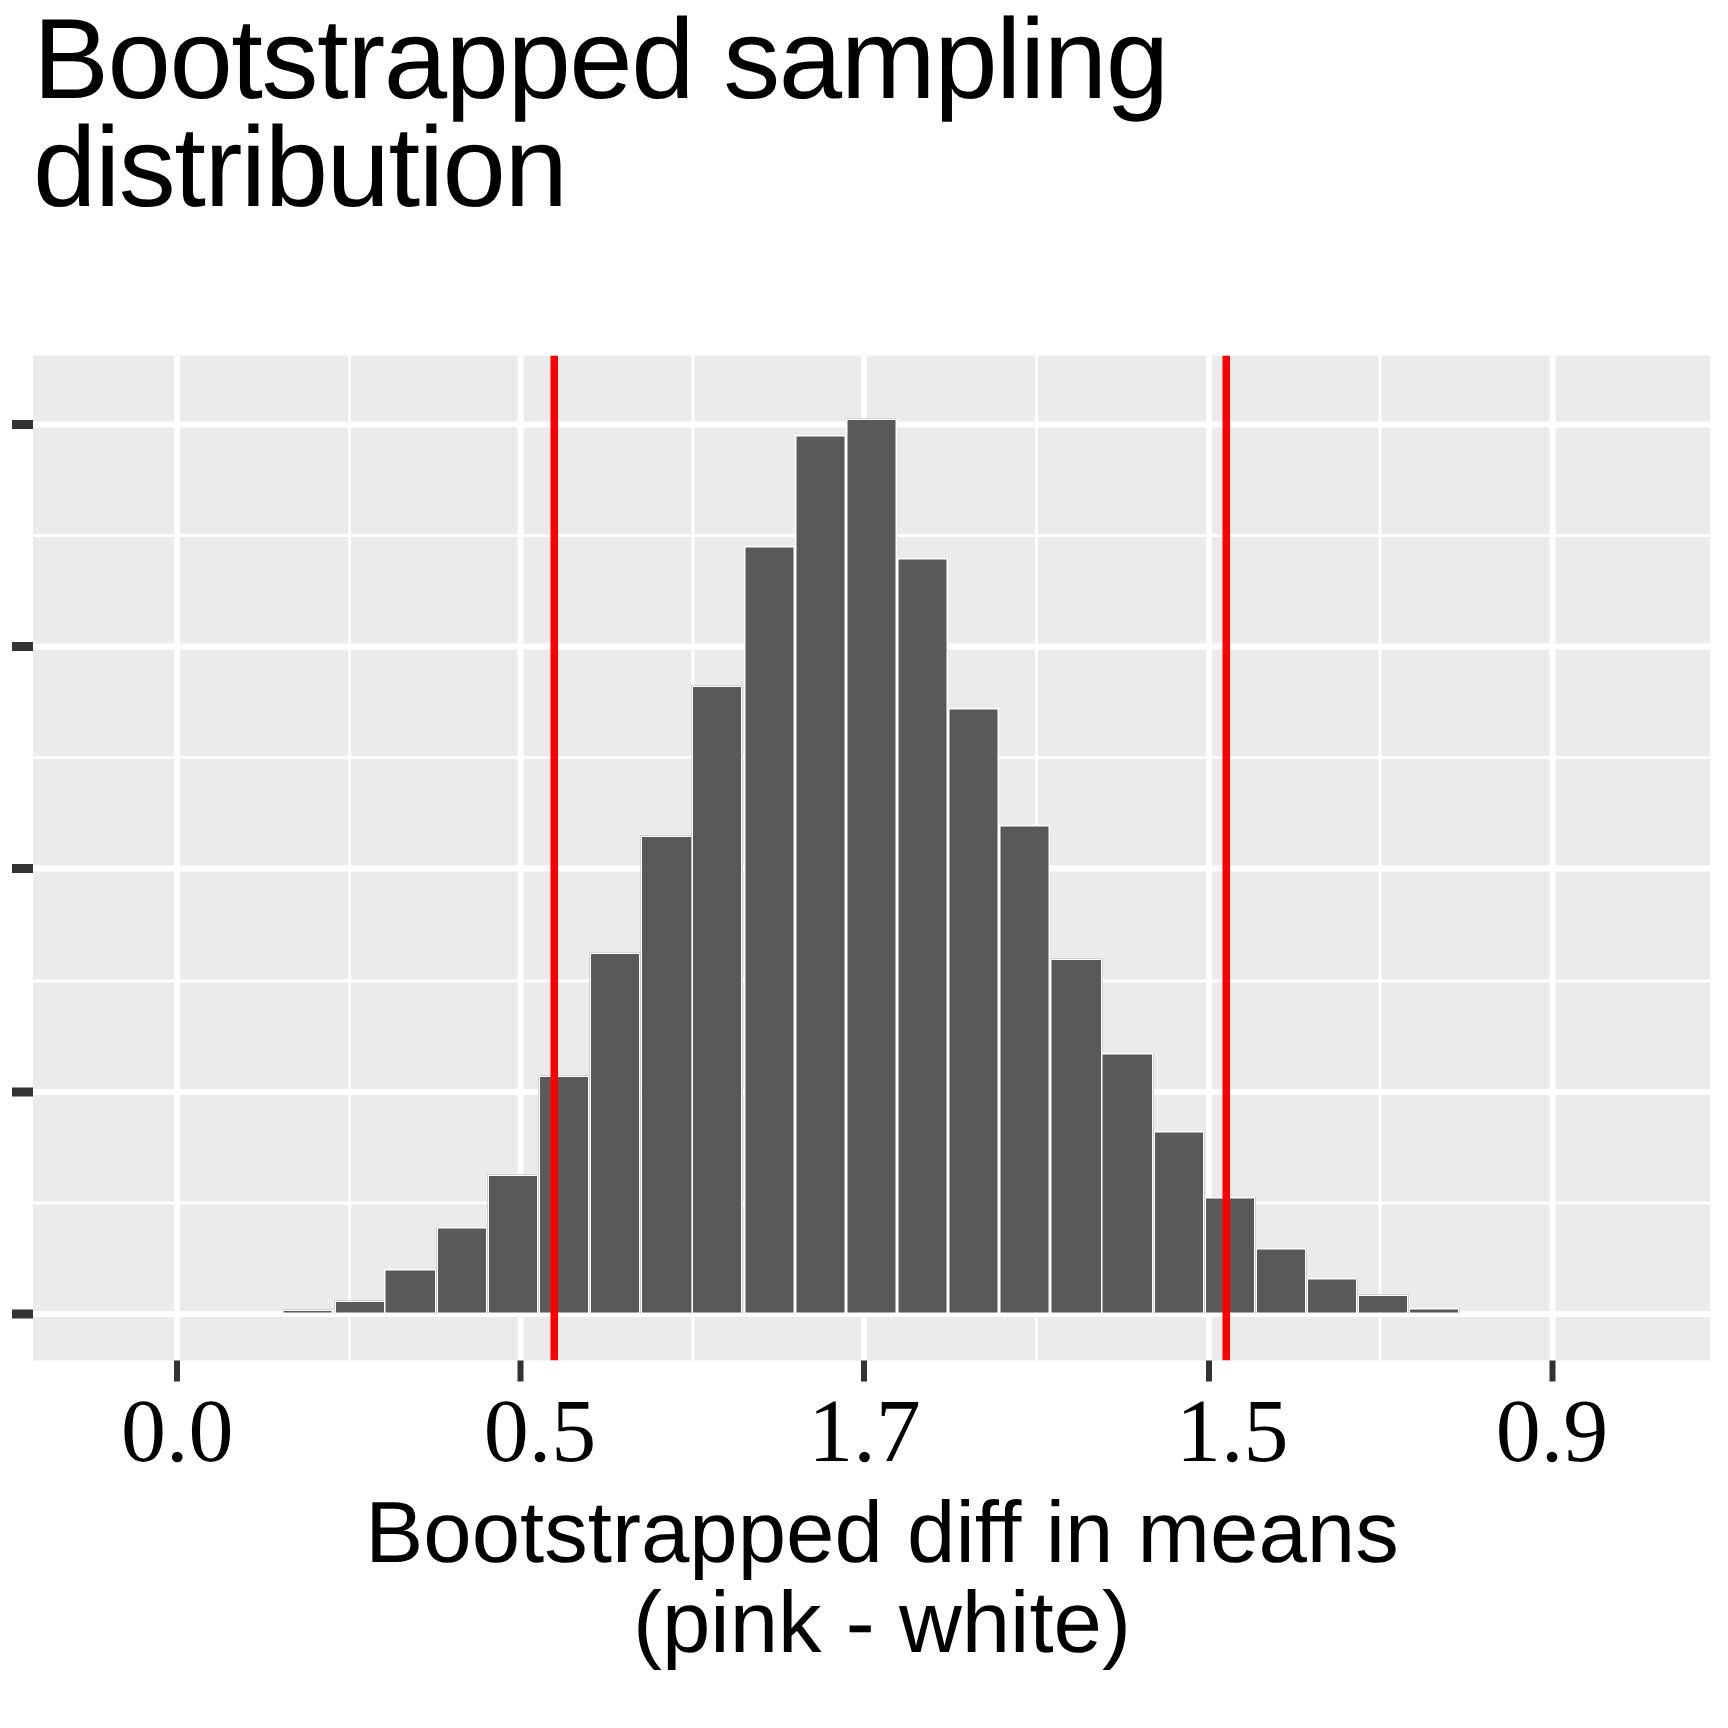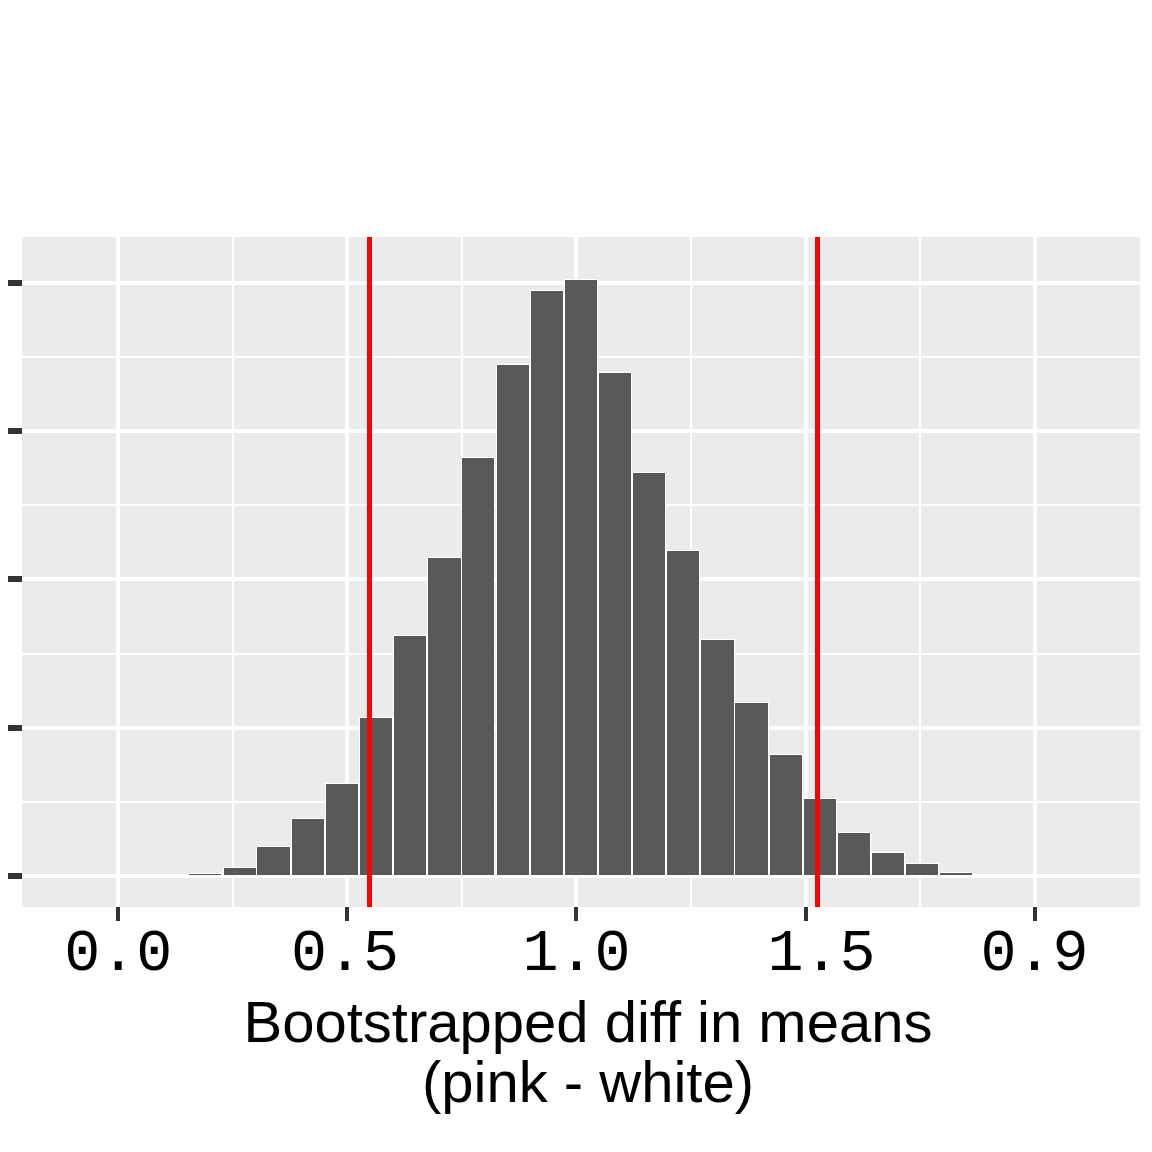--- a/index.html
+++ b/index.html
@@ -100,41 +100,43 @@
     height: 14px;
     background: #333333;
   }
   .xticklabel {
     position: absolute;
     top: 920px;
     font-size: 60px;
     color: #000000;
     transform: translateX(-50%);
     white-space: nowrap;
-    font-family: Liberation Mono, monospace;
+    font-family: Liberation Serif, serif;
   }
   #xaxis-title {
     position: absolute;
     left: 0;
     top: 992px;
     width: 1152px;
     text-align: center;
     font-size: 58px;
     line-height: 1.03;
     color: #000000;
     white-space: pre-line;
     font-family: "Liberation Sans", sans-serif;
     padding-left: 12px;
   }
 </style>
 </head>
 <body>
 
 <div id="figure">
 
+  <div id="plot-title">Bootstrapped sampling
+distribution</div>
 
   <div id="panel">
       <div class="grid-major" style="bottom: 29px;"></div>
       <div class="grid-major" style="bottom: 177.293px;"></div>
       <div class="grid-major" style="bottom: 325.585px;"></div>
       <div class="grid-major" style="bottom: 473.878px;"></div>
       <div class="grid-major" style="bottom: 622.171px;"></div>
       <div class="grid-minor" style="bottom: 104.146px;"></div>
       <div class="grid-minor" style="bottom: 252.439px;"></div>
       <div class="grid-minor" style="bottom: 400.732px;"></div>
@@ -177,23 +179,23 @@
 
   <div id="axes-layer">
       <div class="ytick" style="top: 873px;"></div>
       <div class="ytick" style="top: 724.707px;"></div>
       <div class="ytick" style="top: 576.415px;"></div>
       <div class="ytick" style="top: 428.122px;"></div>
       <div class="ytick" style="top: 279.829px;"></div>
       <div class="xtick" style="left: 116.221px;"></div>
       <div class="xticklabel" style="left: 118.221px;">0.0</div>
       <div class="xtick" style="left: 345.32px;"></div>
-      <div class="xticklabel" style="left: 345px;">0.5</div>
+      <div class="xticklabel" style="left: 360px;">0.5</div>
       <div class="xtick" style="left: 574.418px;"></div>
-      <div class="xticklabel" style="left: 576.418px;">1.0</div>
+      <div class="xticklabel" style="left: 576.418px;">1.7</div>
       <div class="xtick" style="left: 803.516px;"></div>
       <div class="xticklabel" style="left: 805.516px; margin-left: 16px;">1.5</div>
       <div class="xtick" style="left: 1032.61px;"></div>
       <div class="xticklabel" style="left: 1034.61px;">0.9</div>
     </div>
 
   <div id="xaxis-title">Bootstrapped diff in means
 (pink - white)</div>
 
 </div>

